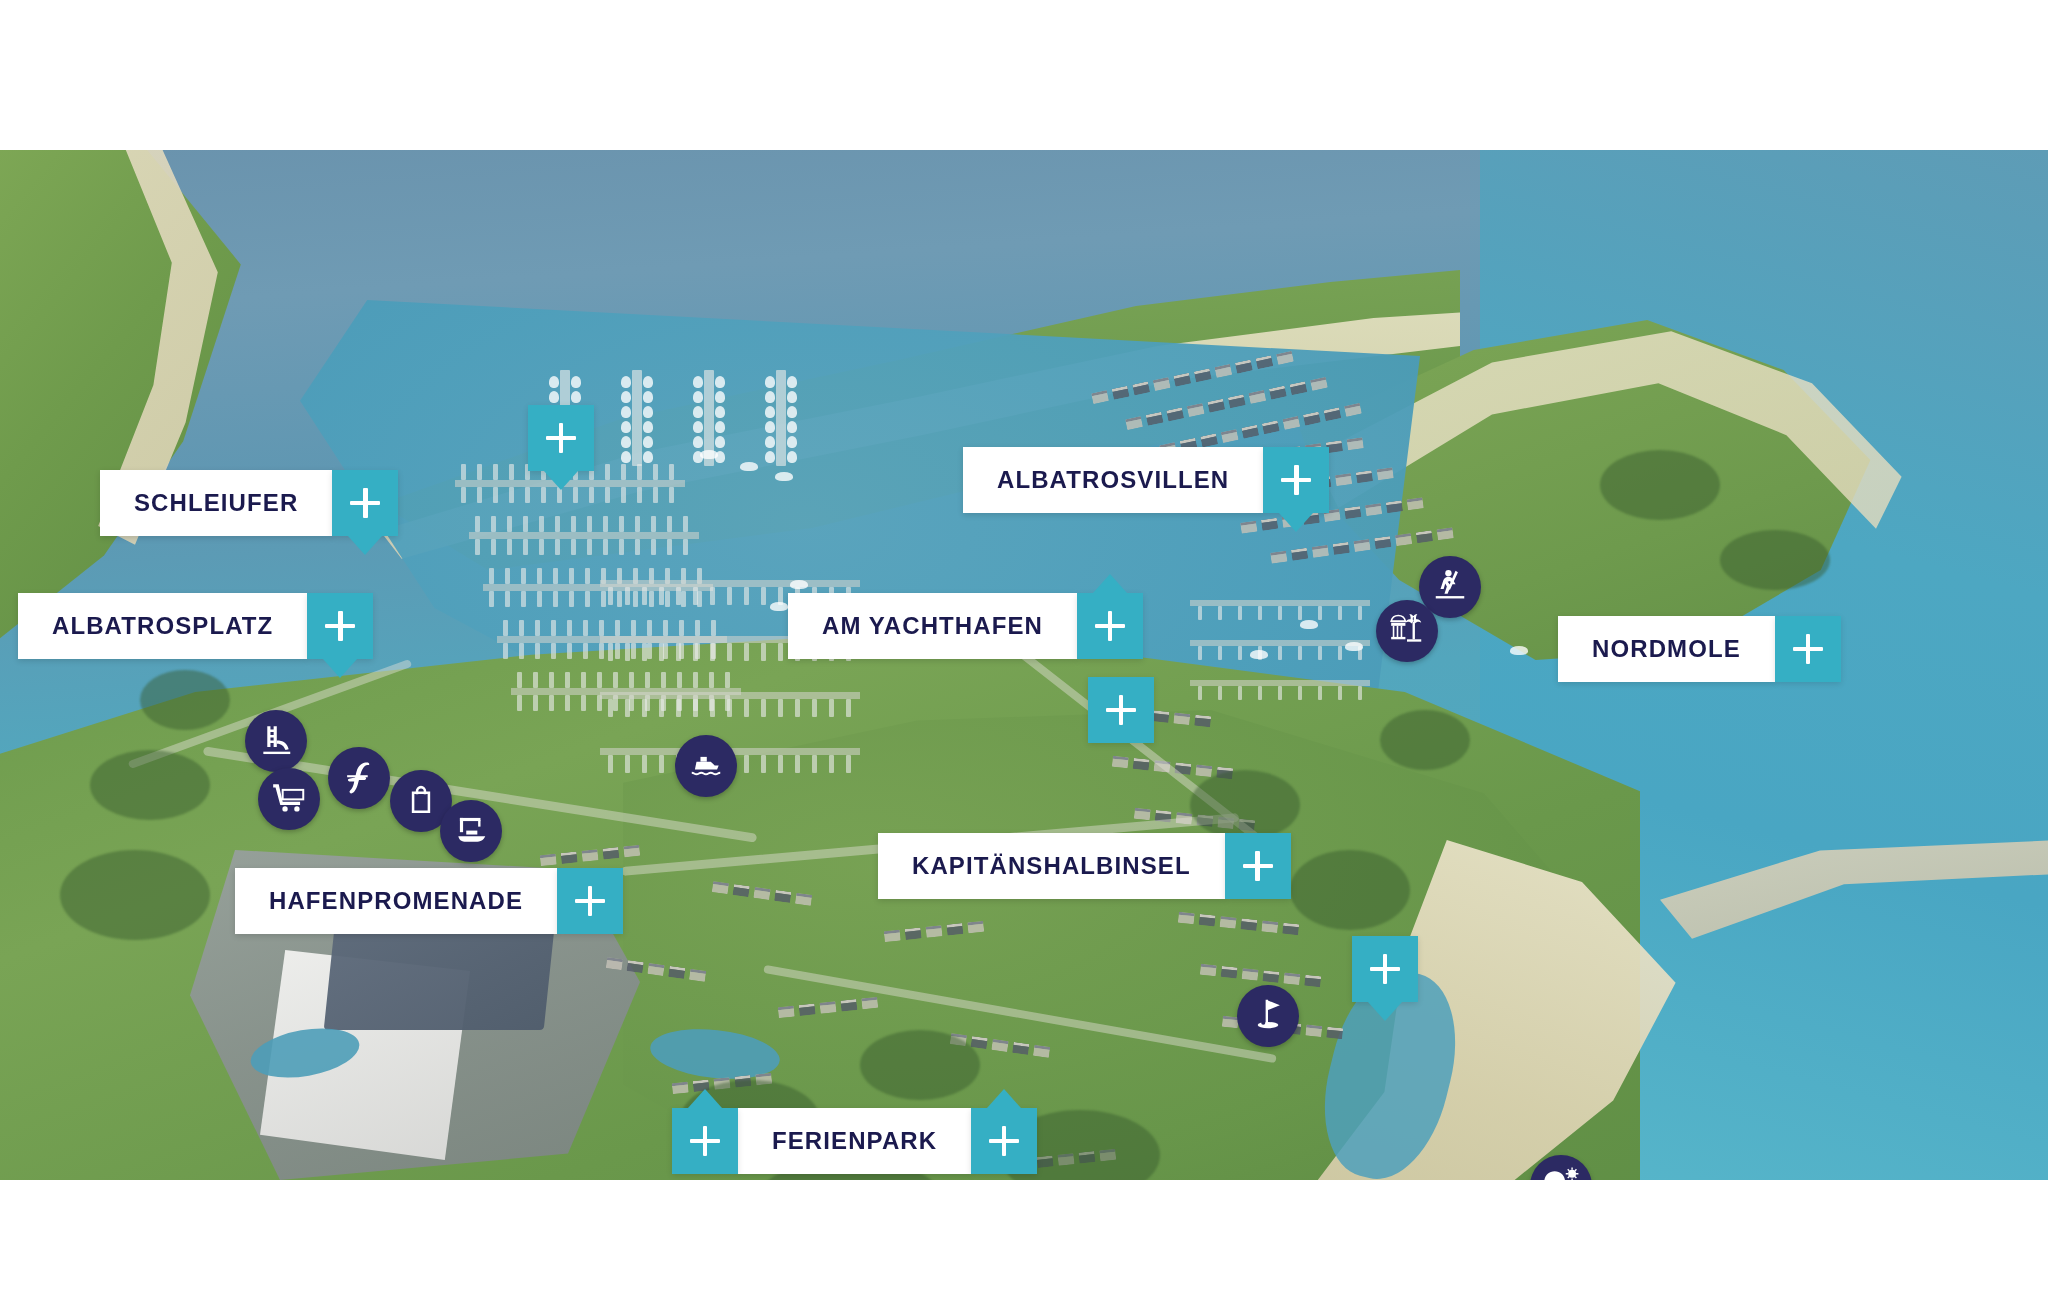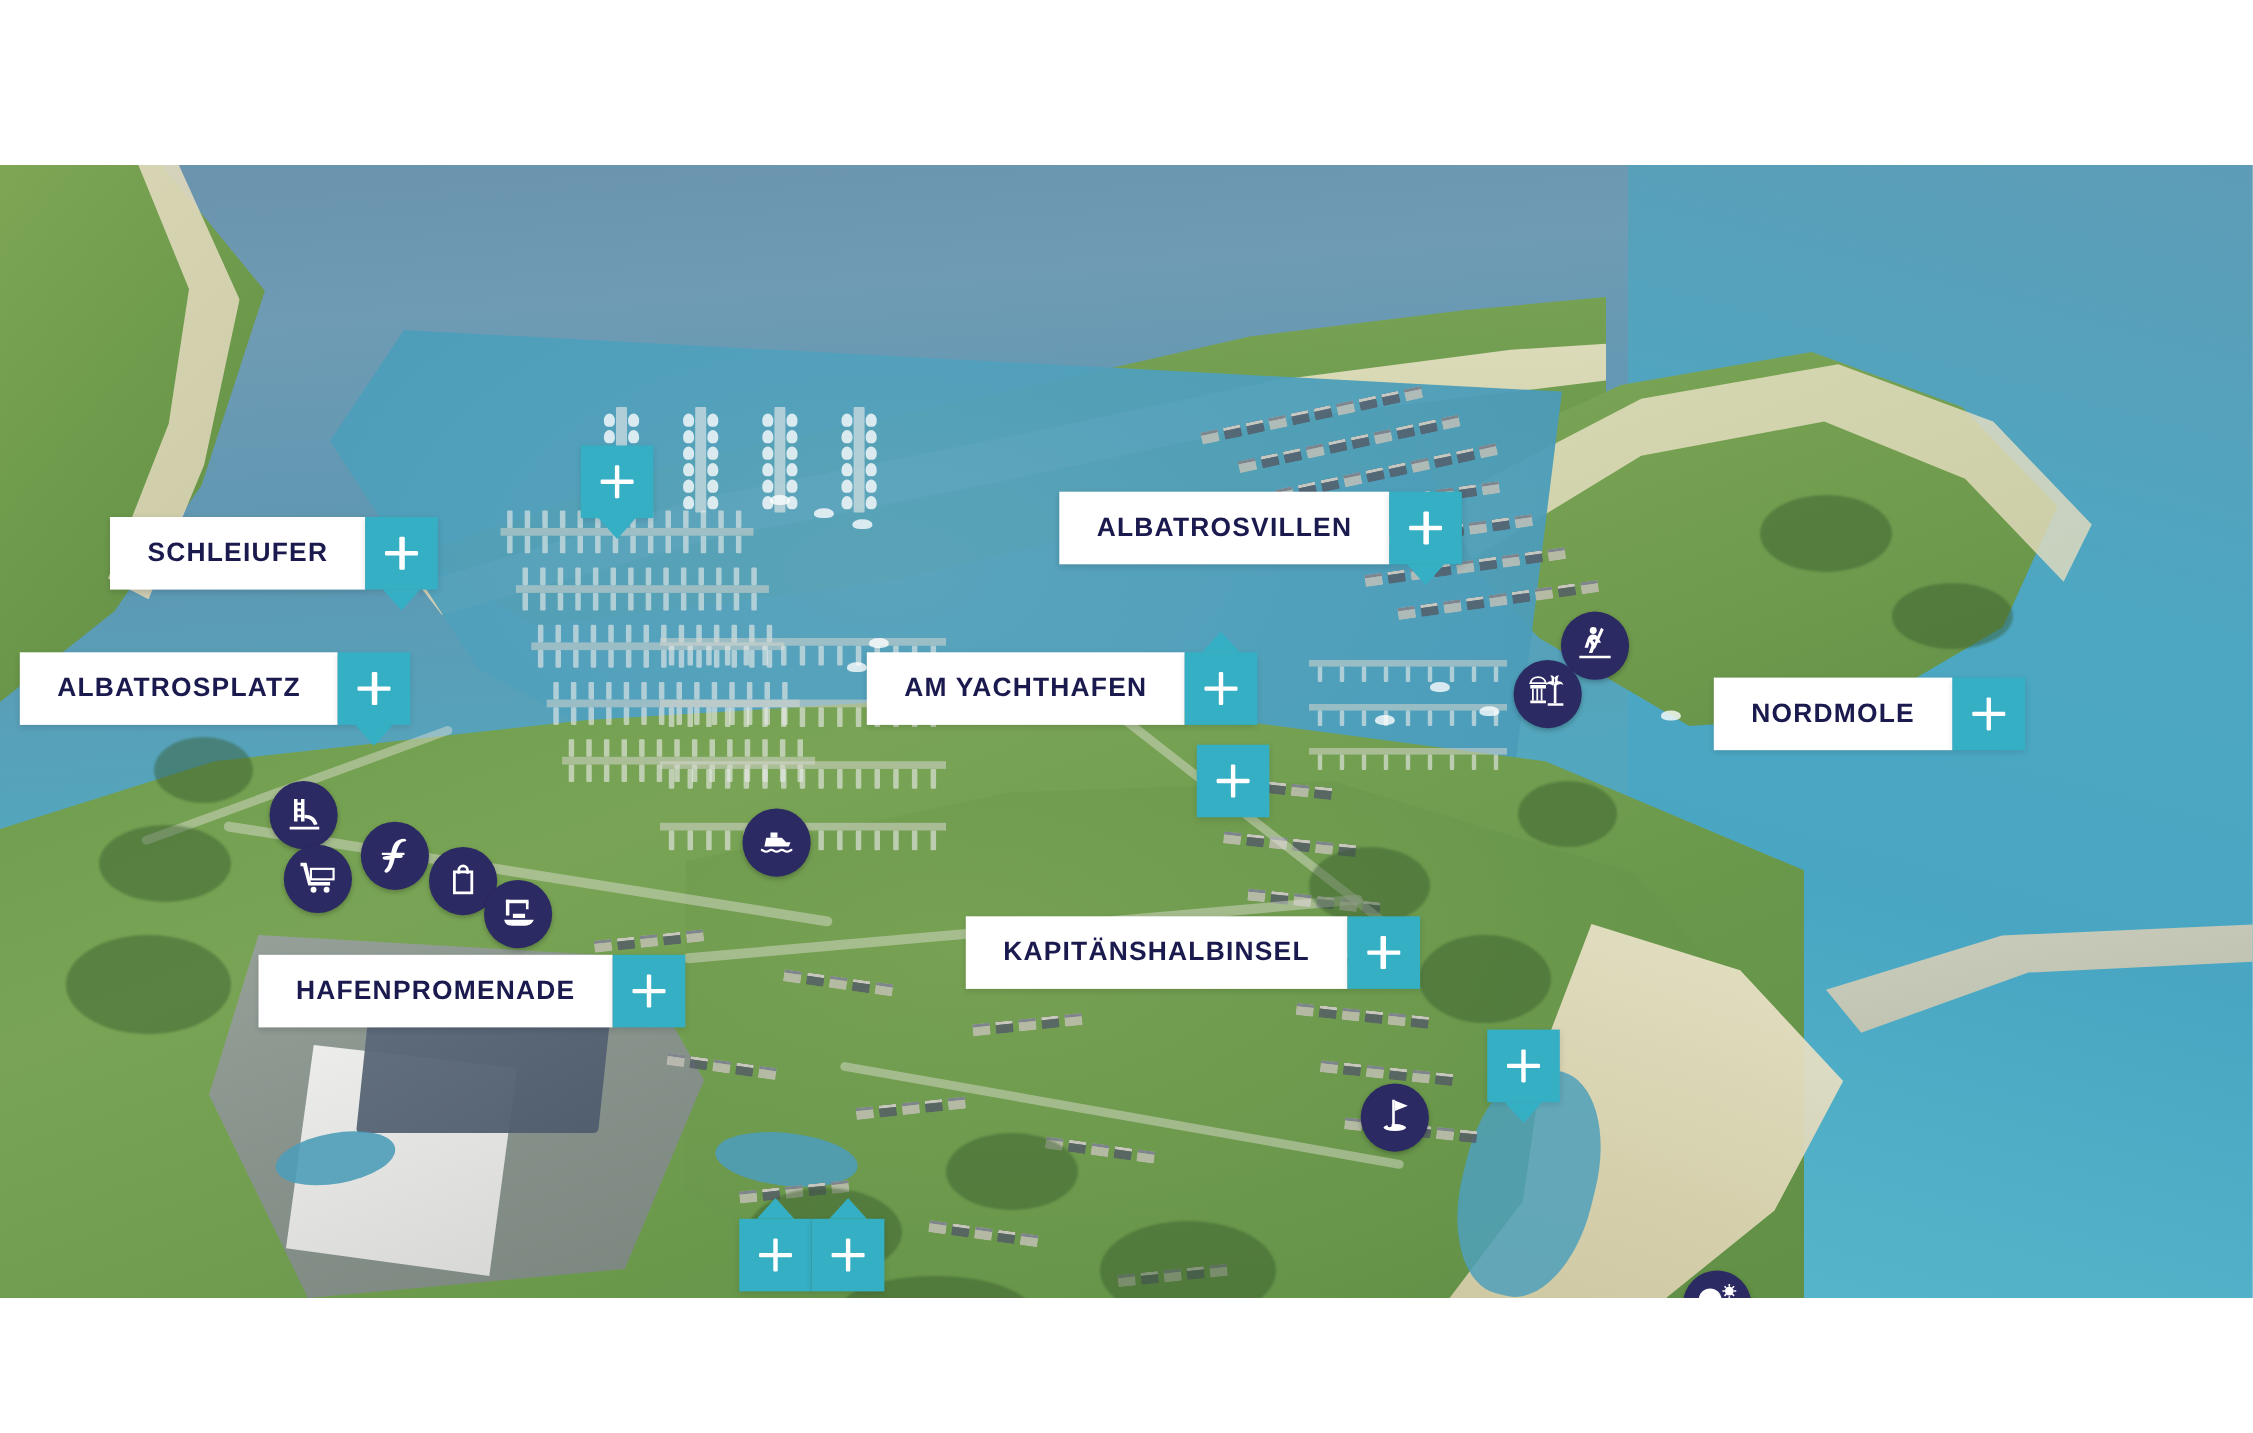--- a/index.html
+++ b/index.html
@@ -836,20 +836,21 @@
         </div>
         <div class="hotspot" style="left: 1352px; top: 786px;">
           <div class="hs-plus">
             <span class="tail down"></span>
           </div>
         </div>
         <div class="hotspot" style="left: 672px; top: 958px;">
           <div class="hs-plus">
             <span class="tail up"></span>
           </div>
+          <div class="hs-label">FERIENPARK</div>
           <div class="hs-plus">
             <span class="tail up"></span>
           </div>
         </div>
       </div>
     <div id="poi-layer">
         <div class="poi" style="left: 245px; top: 560px;">
           <span><svg viewBox="0 0 48 48">
               <path d="M13 8h4v26h-4zM21 8h4v26h-4zM13 12h12v3H13zM13 19h12v3H13zM13 26h12v3H13z"></path>
               <path d="M25 30c6 0 9 3 11 8l4-1c-2-8-7-11-15-11z"></path>

